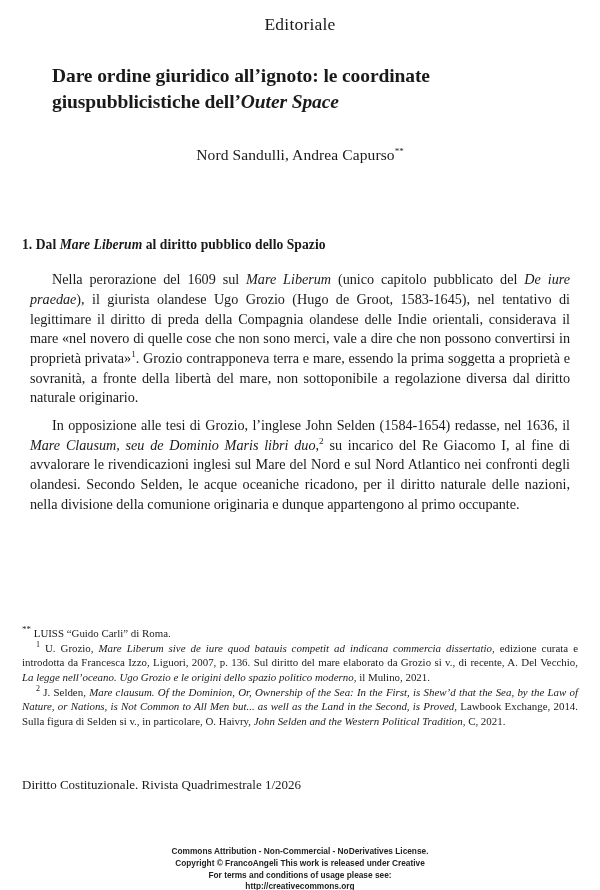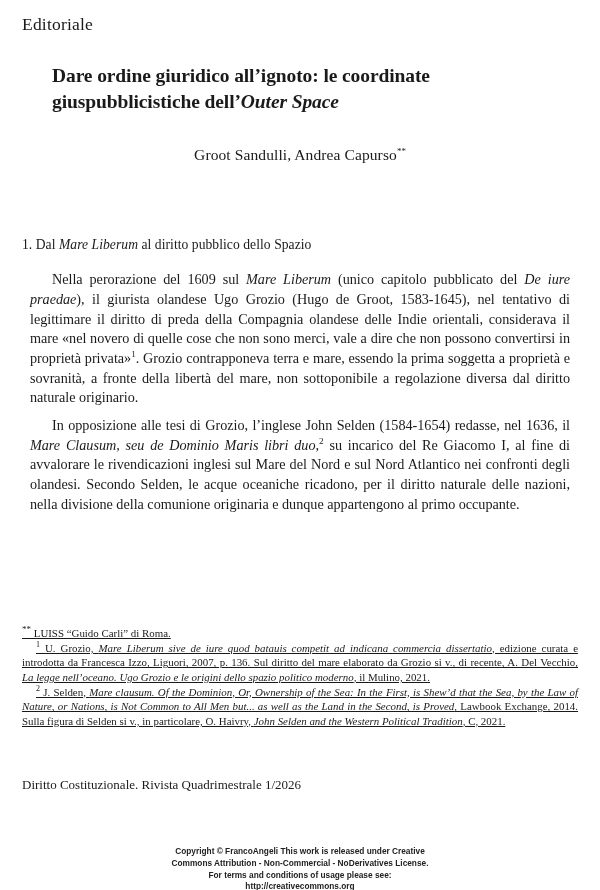--- a/index.html
+++ b/index.html
@@ -18,21 +18,21 @@
   .page {
     position: relative;
     width: 600px;
     height: 890px;
     box-sizing: border-box;
     padding: 0 22px 0 22px;
   }
 
   
   .kicker {
-    text-align: left;
+    text-align: center;
     font-size: 17.5px;
     letter-spacing: 0.2px;
     margin-top: 14px;
     line-height: 1.2;
   }
   .doc-title {
     text-align: left;
     font-size: 19.5px;
     line-height: 1.35;
     margin-top: 28px;
@@ -50,21 +50,21 @@
   }
   .authors sup {
     font-size: 9px;
     vertical-align: super;
     letter-spacing: 0;
   }
 
   
   .section-heading {
     font-size: 13.6px;
-    font-weight: normal;
+    font-weight: bold;
     margin-top: 72px;
     line-height: 1.3;
     letter-spacing: 0.05px;
   }
   .section-heading .it {
     font-style: italic;
   }
   .body-block {
     margin-top: 17px;
   }
@@ -96,21 +96,20 @@
     left: 22px;
     right: 22px;
     top: 612px;
   }
   .fn {
     font-size: 10.9px;
     line-height: 1.345;
     text-align: justify;
     margin: 0;
     hyphens: auto;
-    text-decoration: underline;
     -webkit-hyphens: auto;
   }
   .fn.indent {
     text-indent: 14px;
   }
   .fn .it {
     font-style: italic;
   }
   .fn .marker {
     font-size: 8px;
@@ -156,21 +155,21 @@
 <div class="page">
 
   <div class="kicker">Editoriale</div>
 
   <h1 class="doc-title">
     <span>Dare ordine giuridico all’ignoto: le coordinate</span><br>
     <span>giuspubblicistiche dell’</span><span class="it">Outer Space</span>
   </h1>
 
   <div class="authors">
-    <span>Groot Sandulli, Andrea Capurso</span><sup>**</sup>
+    <span>Nord Sandulli, Andrea Capurso</span><sup>**</sup>
   </div>
 
   <h2 class="section-heading">
     <span>1. Dal </span><span class="it">Mare Liberum</span><span> al diritto pubblico dello Spazio</span>
   </h2>
 
   <div class="body-block">
     <p class="para"><span>Nella perorazione del 1609 sul </span><span class="it">Mare Liberum</span><span> (unico capitolo pubblicato del </span><span class="it">De iure praedae</span><span>), il giurista olandese Ugo Grozio (Hugo de Groot, 1583-1645), nel tentativo di legittimare il diritto di preda della Compagnia olandese delle Indie orientali, considerava il mare «nel novero di quelle cose che non sono merci, vale a dire che non possono convertirsi in proprietà privata»</span><sup>1</sup><span>. Grozio contrapponeva terra e mare, essendo la prima soggetta a proprietà e sovranità, a fronte della libertà del mare, non sottoponibile a regolazione diversa dal diritto naturale originario.</span></p>
 
     <p class="para"><span>In opposizione alle tesi di Grozio, l’inglese John Selden (1584-1654) redasse, nel 1636, il </span><span class="it">Mare Clausum, seu de Dominio Maris libri duo</span><span>,</span><sup>2</sup><span> su incarico del Re Giacomo I, al fine di avvalorare le rivendicazioni inglesi sul Mare del Nord e sul Nord Atlantico nei confronti degli olandesi. Secondo Selden, le acque oceaniche ricadono, per il diritto naturale delle nazioni, nella divisione della comunione originaria e dunque appartengono al primo occupante.</span></p>
@@ -182,19 +181,19 @@
     <p class="fn indent"><span class="marker">1</span><span> U. Grozio, </span><span class="it">Mare Liberum sive de iure quod batauis competit ad indicana commercia dissertatio</span><span>, edizione curata e introdotta da Francesca Izzo, Liguori, 2007, p. 136. Sul diritto del mare elaborato da Grozio si v., di recente, A. Del Vecchio, </span><span class="it">La legge nell’oceano. Ugo Grozio e le origini dello spazio politico moderno</span><span>, il Mulino, 2021.</span></p>
 
     <p class="fn indent"><span class="marker">2</span><span> J. Selden, </span><span class="it">Mare clausum. Of the Dominion, Or, Ownership of the Sea: In the First, is Shew’d that the Sea, by the Law of Nature, or Nations, is Not Common to All Men but... as well as the Land in the Second, is Proved</span><span>, Lawbook Exchange, 2014. Sulla figura di Selden si v., in particolare, O. Haivry, </span><span class="it">John Selden and the Western Political Tradition</span><span>, C, 2021.</span></p>
   </div>
 
   <div class="journal-footer">
     <div>Diritto Costituzionale. Rivista Quadrimestrale 1/2026</div>
   </div>
 
   <div class="copyright">
+    <span class="line">Commons Attribution - Non-Commercial - NoDerivatives License.</span>
     <span class="line">Copyright © FrancoAngeli This work is released under Creative</span>
-    <span class="line">Commons Attribution - Non-Commercial - NoDerivatives License.</span>
     <span class="line">For terms and conditions of usage please see:</span>
     <span class="line">http://creativecommons.org</span>
   </div>
 
 </div>
 
 </body></html>

